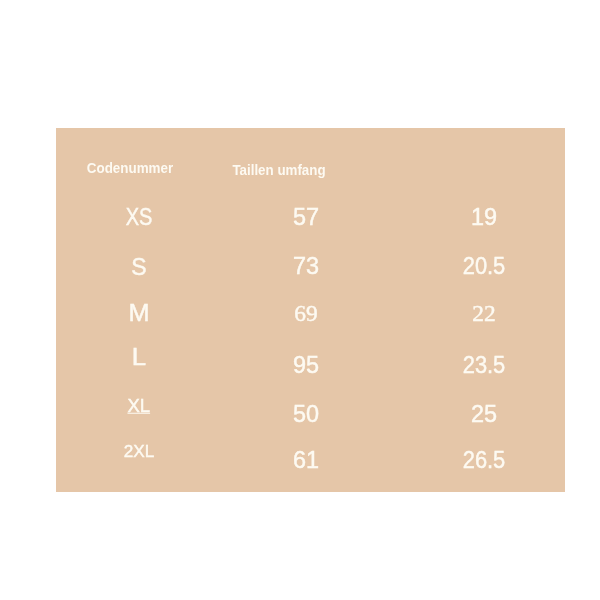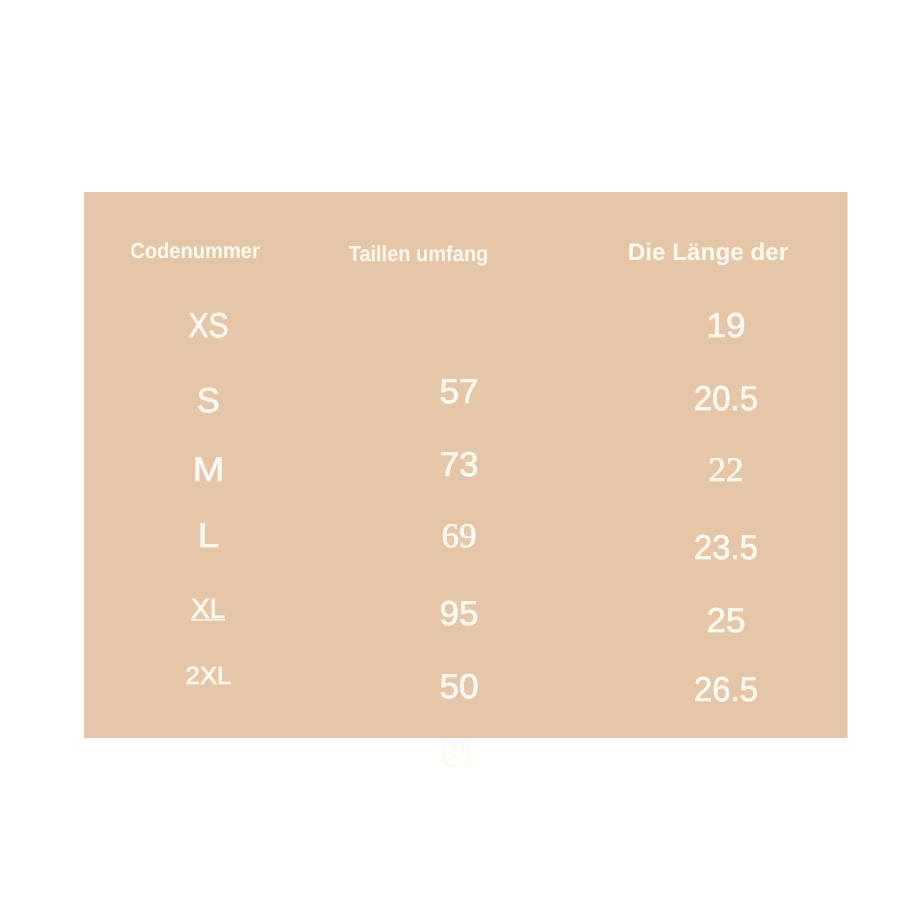--- a/index.html
+++ b/index.html
@@ -47,36 +47,35 @@
 
   
   .c2{left:306.1px;font-size:23px;}
   .c3{left:483.8px;font-size:23px;}
   .c2.r0,.c3.r0{top:217.1px;}
   .c2.r1,.c3.r1{top:266.0px;}
   .c2.r2,.c3.r2{top:313.1px;font-family:Liberation Serif, serif;}
   .c2.r3,.c3.r3{top:365.1px;}
   .c2.r4,.c3.r4{top:414.3px;}
   .c2.r5,.c3.r5{top:460.4px;}
-  .c2{transform:translate(-50%,-50%) scaleX(1.02);margin-top:44px;}
+  .c2{transform:translate(-50%,-50%) scaleX(1.02);}
   .c3{transform:translate(-50%,-50%) scaleX(1.02);}
   .c3.dec{transform:translate(-50%,-50%) scaleX(0.95);}
 </style>
 </head>
 <body>
 
 <div id="page">
 
   <div id="panel"></div>
 
   <div id="layer">
 
     <div class="cell hdr h-code">Codenummer</div>
     <div class="cell hdr h-waist">Taillen umfang</div>
-    <div class="cell hdr h-length">Die Länge der</div>
 
     <div class="cell val c1 r0">XS</div>
     <div class="cell val c2 r0">57</div>
     <div class="cell val c3 r0">19</div>
 
     <div class="cell val c1 r1">S</div>
     <div class="cell val c2 r1">73</div>
     <div class="cell val c3 r1 dec">20.5</div>
 
     <div class="cell val c1 r2">M</div>

